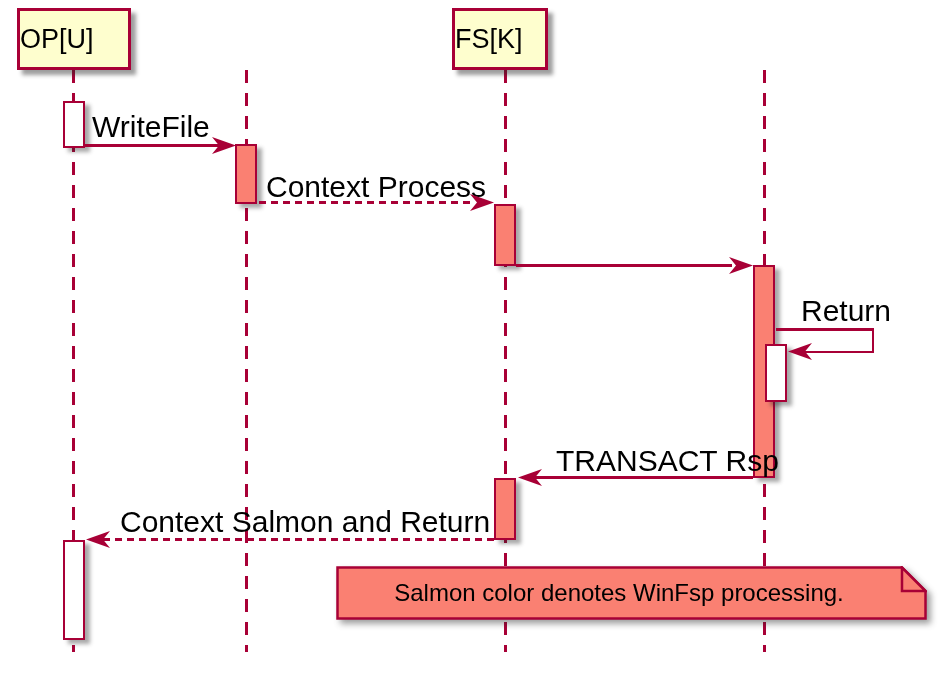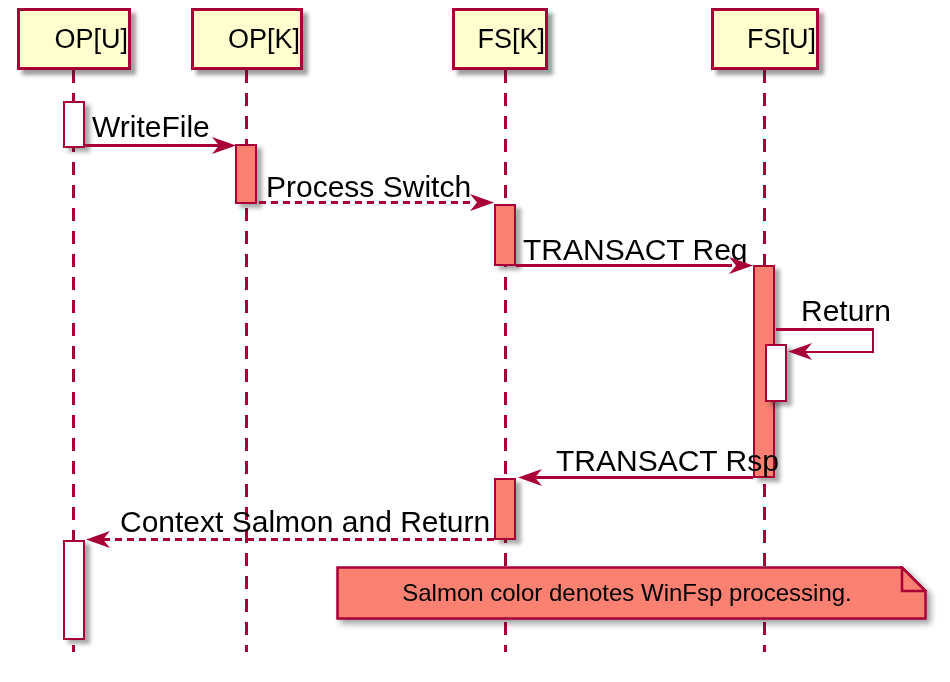--- a/index.html
+++ b/index.html
@@ -31,21 +31,21 @@
   
   .participant {
     position: absolute;
     top: 8px;
     height: 62px;
     background: var(--participant-fill);
     border: 3px solid var(--accent);
     box-shadow: 5px 5px 4px rgba(40,40,40,0.45);
     display: flex;
     align-items: center;
-    justify-content: flex-end;
+    justify-content: flex-start;
     font-size: 27px;
   }
   
   .activation {
     position: absolute;
     width: 22px;
     border: 2.5px solid var(--accent);
     background: #FFFFFF;
     box-shadow: 5px 4px 4px rgba(40,40,40,0.40);
   }
@@ -93,67 +93,59 @@
   .note-text {
     position: absolute;
     left: 0; top: 0;
     width: 566px;
     height: 54px;
     display: flex;
     align-items: center;
     justify-content: center;
     font-size: 24px;
     white-space: nowrap;
-    margin-left: 8px;
   }
 </style>
 </head>
 <body>
 
 <div class="diagram">
 
   <div class="lifeline" style="left:72px"></div>
   <div class="lifeline" style="left:245px"></div>
   <div class="lifeline" style="left:504px"></div>
   <div class="lifeline" style="left:763px"></div>
 
   <div class="participant" style="left:17px;width:114px">
     <span>OP[U]</span>
   </div>
-  <div class="participant" style="left:191px;width:112px">
-    <span>OP[K]</span>
-  </div>
   <div class="participant" style="left:452px;width:96px">
     <span>FS[K]</span>
-  </div>
-  <div class="participant" style="left:711px;width:108px">
-    <span>FS[U]</span>
   </div>
 
   <div class="activation" style="left:63px;top:101px;height:47px"></div>
   <div class="activation salmon" style="left:235px;top:144px;height:60px"></div>
   <div class="activation salmon" style="left:494px;top:204px;height:62px"></div>
   <div class="activation salmon" style="left:753px;top:265px;height:213px"></div>
   <div class="activation" style="left:765px;top:344px;height:58px"></div>
   <div class="activation salmon" style="left:494px;top:478px;height:62px"></div>
   <div class="activation" style="left:63px;top:540px;height:100px"></div>
 
   <span class="msg-label" style="left:92px;top:110px">WriteFile</span>
   <div class="line-solid" style="left:85px;top:144px;width:146px"></div>
   <svg class="arrowhead" style="left:212px;top:137px" width="24" height="17">
     <polygon points="0,0 24,8.5 0,17 7,8.5" fill="currentColor"></polygon>
   </svg>
 
-  <span class="msg-label" style="left:266px;top:170px">Process Switch</span>
+  <span class="msg-label" style="left:266px;top:170px">Context Process</span>
   <div class="line-dashed" style="left:259px;top:201px;width:216px"></div>
   <svg class="arrowhead" style="left:470px;top:194px" width="24" height="17">
     <polygon points="0,0 24,8.5 0,17 7,8.5" fill="currentColor"></polygon>
   </svg>
 
-  <span class="msg-label" style="left:523px;top:233px">TRANSACT Req</span>
   <div class="line-solid" style="left:516px;top:264px;width:216px"></div>
   <svg class="arrowhead" style="left:729px;top:257px" width="24" height="17">
     <polygon points="0,0 24,8.5 0,17 7,8.5" fill="currentColor"></polygon>
   </svg>
 
   <span class="msg-label" style="left:801px;top:294px">Return</span>
   <div class="line-solid" style="left:776px;top:328px;width:98px"></div>
   <div class="vline-solid" style="left:871.5px;top:328px;height:25px"></div>
   <div class="line-solid" style="left:793px;top:350.5px;width:81px"></div>
   <svg class="arrowhead" style="left:788px;top:343px" width="24" height="17">

